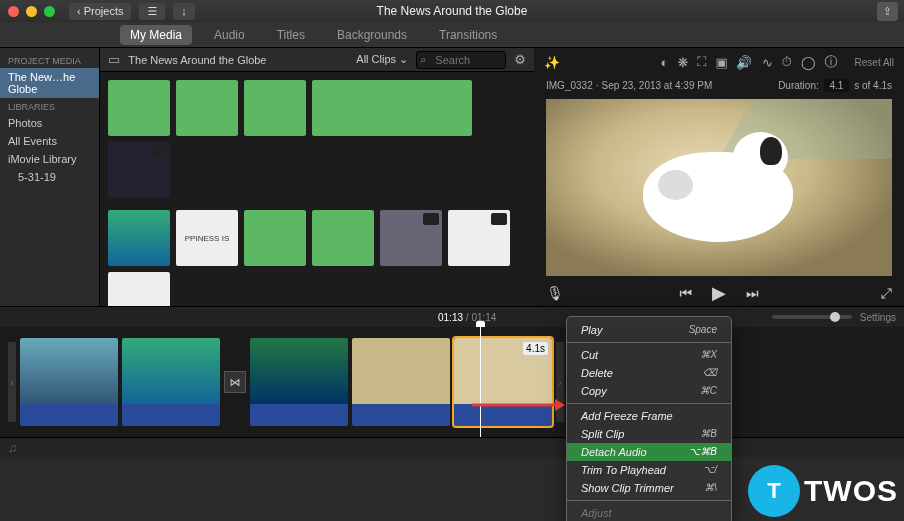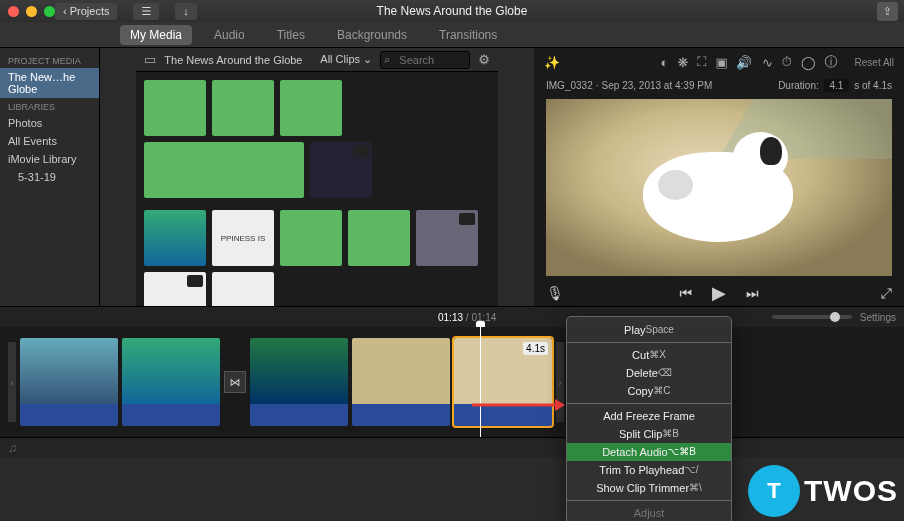--- a/index.html
+++ b/index.html
@@ -5,41 +5,41 @@
 * { margin: 0; padding: 0; box-sizing: border-box; font-family: -apple-system, "Helvetica Neue", Arial, sans-serif; }
 body { background: #2a2a2a; color: #ccc; font-size: 11px; width: 904px; height: 521px; overflow: hidden; position: relative; }
 
 
 .titlebar { height: 22px; background: linear-gradient(#3a3a3a,#2e2e2e); display: flex; align-items: center; position: relative; }
 .traffic-lights { display: flex; gap: 7px; padding-left: 8px; }
 .tlight { width: 11px; height: 11px; border-radius: 50%; }
 .tlight.red { background: #ff5f57; }
 .tlight.yellow { background: #febc2e; }
 .tlight.green { background: #28c840; }
-.titlebar .tb-group { display: flex; gap: 16px; margin-left: 0; }
+.titlebar .tb-group { display: flex; gap: 8px; margin-left: 14px; }
 .tb-btn { background: #444; border-radius: 3px; padding: 2px 8px; font-size: 11px; color: #ddd; cursor: pointer; }
 .titlebar .title { position: absolute; left: 0; right: 0; text-align: center; font-size: 12px; color: #eee; pointer-events:none; }
 .share-btn { margin-left: auto; margin-right: 6px; background:#555; border-radius:3px; padding:3px 6px; }
 
 
 .tabs-row { height: 26px; background: #333; display:flex; align-items:center; gap:12px; padding-left:120px; border-bottom:1px solid #000; }
 .tab { color:#999; font-size:12px; padding:3px 10px; cursor:pointer; }
 .tab.active { background:#5b5b5b; border-radius:4px; color:#fff; }
 
 
 .browser-header { height: 24px; background:#2b2b2b; display:flex; align-items:center; padding:0 8px; gap:8px; border-bottom:1px solid #000; }
 .browser-header .crumb { font-size:11px; color:#ccc; }
 .browser-header .dropdown { margin-left:auto; font-size:11px; color:#ccc; }
 .search-box { position:relative; }
 .search-box input { background:#1c1c1c; border:1px solid #000; border-radius:3px; color:#ccc; padding:2px 20px 2px 18px; font-size:11px; width:90px; }
 .search-box .sicon { position:absolute; left:4px; top:2px; color:#888; font-size:11px; }
 .gear { color:#aaa; font-size:13px; }
 
 
-.main-split { display:flex; height:258px;gap:36px; }
+.main-split { display:flex; height:258px; }
 .sidebar { width:100px; background:#2b2b2b; border-right:1px solid #000; padding:4px 0; font-size:11px; }
 .sidebar .sec-hdr { text-transform:uppercase; font-size:9px; color:#888; padding:4px 8px 2px; }
 .sidebar .item { padding:3px 8px; color:#ccc; cursor:pointer; }
 .sidebar .item.active { background:#4a6a8a; color:#fff; }
 
 .browser { flex:1; background:#1c1c1c; padding:8px; display:flex; flex-wrap:wrap; gap:6px; align-content:flex-start; overflow:hidden; }
 .clip { height:56px; background:#5cb863; border-radius:2px; position:relative; }
 .clip.w1 { width:62px; } .clip.w4 { width:160px; }
 .thumb { width:62px; height:56px; background:#357; border-radius:2px; position:relative; display:flex; align-items:center; justify-content:center; color:#fff; font-size:14px; }
 .thumb.nature { background:linear-gradient(#3a7,#169); }
@@ -83,21 +83,21 @@
 .tl-clip.selected { outline:2px solid #f5a623; }
 .tl-clip .duration-tag { position:absolute; top:4px; right:4px; background:#eee; color:#000; font-size:10px; padding:1px 3px; border-radius:2px; }
 .playhead { position:absolute; top:0; bottom:0; left:480px; width:1px; background:#fff; }
 .playhead:before { content:""; position:absolute; top:-6px; left:-4px; width:9px; height:6px; background:#fff; border-radius:2px 2px 0 0; }
 
 .transition-icon { width:22px; height:22px; background:#333; border:1px solid #555; display:flex; align-items:center; justify-content:center; font-size:11px; color:#ccc; }
 .edge-handle { width:8px; height:80px; background:#333; display:flex; align-items:center; justify-content:center; color:#666; }
 
 
 .context-menu { position:absolute; left:566px; top:316px; width:166px; background:rgba(50,50,50,0.97); border:1px solid #666; border-radius:5px; padding:4px 0; box-shadow:0 6px 20px rgba(0,0,0,0.5); z-index:10; }
-.context-menu .cm-item { display:flex; justify-content:center; padding:3px 14px; font-size:11px; color:#eee; cursor:pointer; }
+.context-menu .cm-item { display:flex; justify-content:space-between; padding:3px 14px; font-size:11px; color:#eee; cursor:pointer;font-style:italic; }
 .context-menu .cm-item.disabled { color:#777; }
 .context-menu .cm-item.green { background:#2d8a3e; }
 .context-menu .cm-sep { height:1px; background:#666; margin:3px 0; }
 .cm-shortcut { color:#bbb; font-size:10px; }
 .cm-item.highlight .cm-shortcut, .cm-item.green .cm-shortcut { color:#fff; }
 
 
 .arrow { position:absolute; left:470px; top:398px; width:95px; height:14px; z-index:11; pointer-events:none; }
 
 

